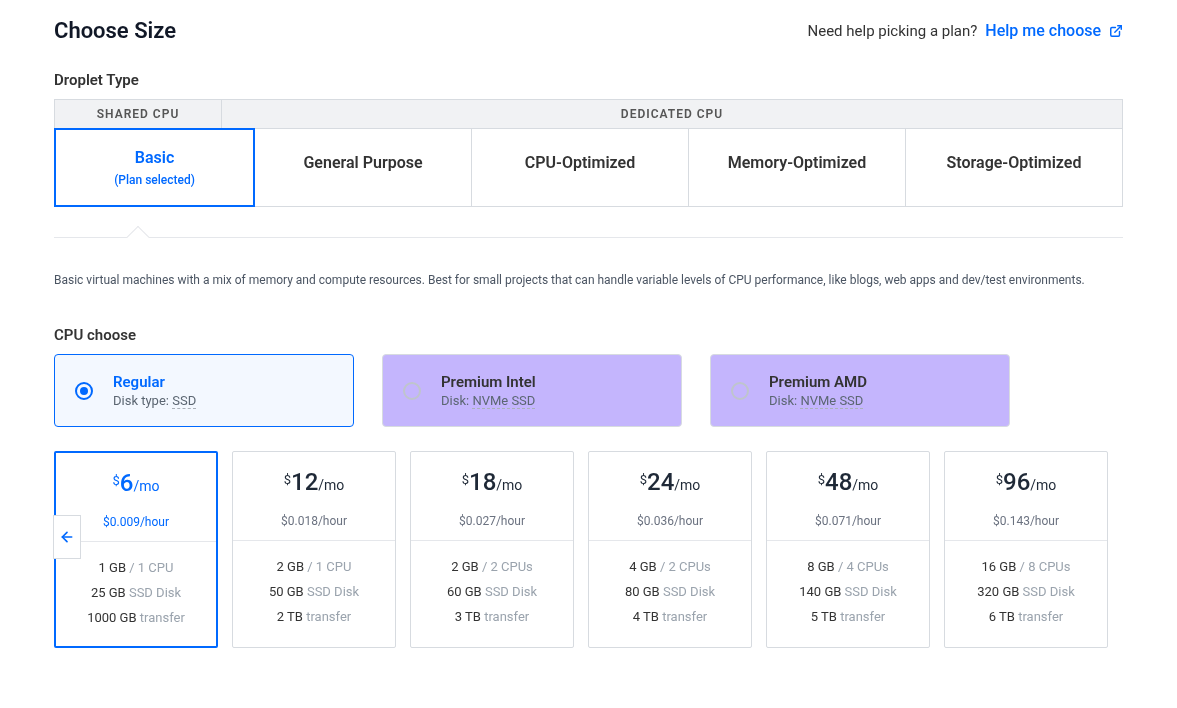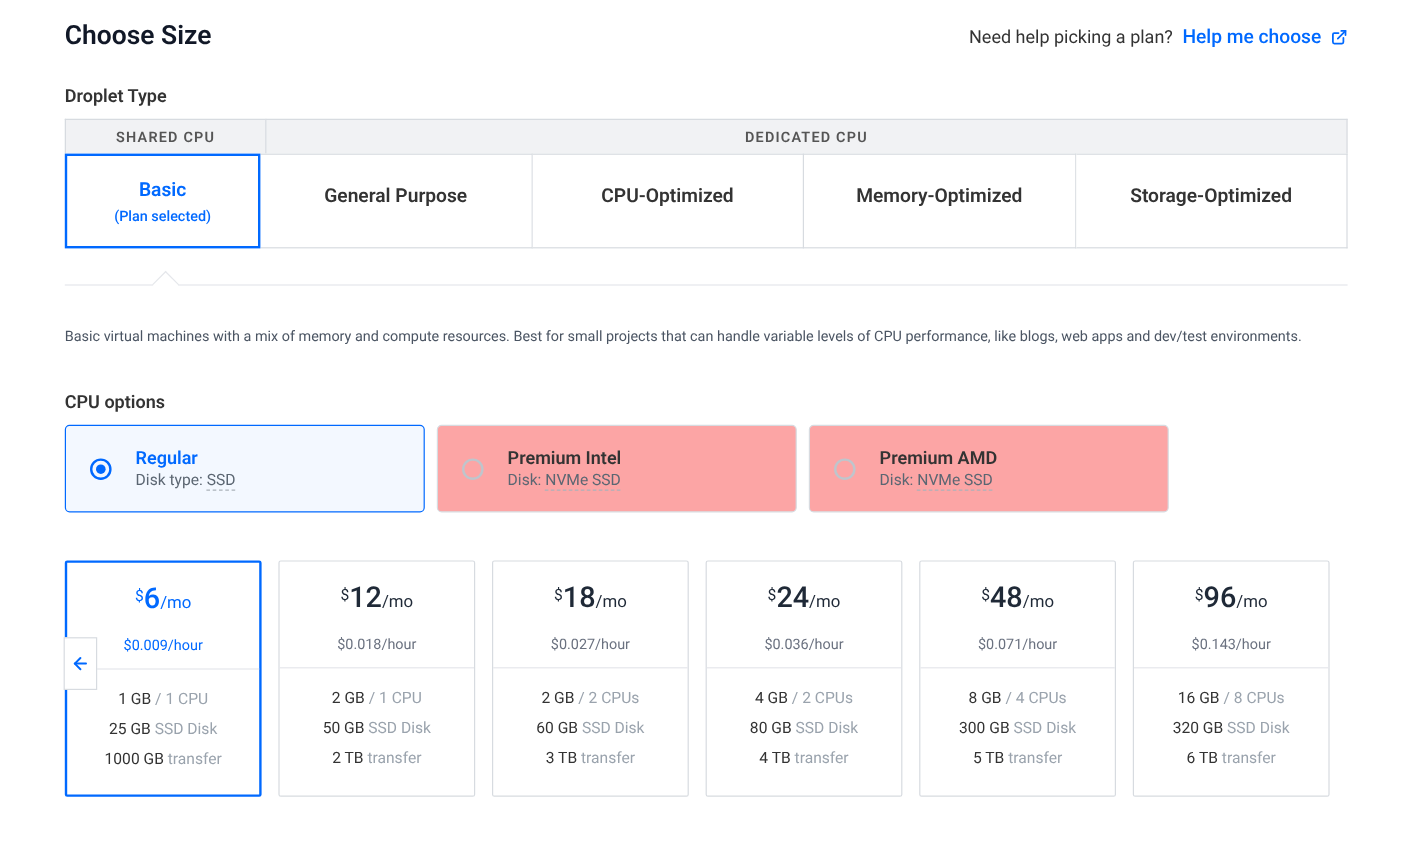--- a/index.html
+++ b/index.html
@@ -69,21 +69,21 @@
     font-size: 16px;
     font-weight: 600;
     color: #333;
     cursor: pointer;
     background: #fff;
   }
   .type-card + .type-card { border-left: none; }
   .type-card.selected {
     border: 2px solid #0069ff;
     color: #0069ff;
-    width: 163px;
+    width: 201px;
     flex: none;
     padding: 18px 10px;
     position: relative;
     z-index: 2;
   }
   .type-card.selected .sub {
     font-size: 12px;
     font-weight: 500;
     margin-top: 6px;
     color: #0069ff;
@@ -114,33 +114,33 @@
 
   .description {
     font-size: 12px;
     color: #4b5563;
     line-height: 1.6;
     margin-bottom: 36px;
   }
 
   .cpu-options {
     display: flex;
-    gap: 10px;
-    margin-bottom: 40px;
+    gap: 28px;
+    margin-bottom: 24px;
   }
   .cpu-card {
     flex: 1;
     border: 1px solid #d7dbe0;
     border-radius: 4px;
     padding: 18px 20px;
     display: flex;
     align-items: center;
     gap: 20px;
     cursor: pointer;
-    background: #fca5a5;
+    background: #c4b5fd;
     max-width: 300px;
   }
   .cpu-card.selected {
     border: 1px solid #0069ff;
     background: #f3f8ff;
   }
   .radio {
     width: 18px; height: 18px;
     border: 2px solid #bfc5cc;
     border-radius: 50%;
@@ -264,21 +264,21 @@
   <div class="type-card">Memory-Optimized</div>
   <div class="type-card">Storage-Optimized</div>
 </div>
 
 <div class="pointer-line">
   <div class="caret"></div>
 </div>
 
 <p class="description">Basic virtual machines with a mix of memory and compute resources. Best for small projects that can handle variable levels of CPU performance, like blogs, web apps and dev/test environments.</p>
 
-<div class="section-label">CPU options</div>
+<div class="section-label">CPU choose</div>
 
 <div class="cpu-options">
   <div class="cpu-card selected">
     <div class="radio"></div>
     <div>
       <div class="cpu-name">Regular</div>
       <div class="cpu-disk">
         <span>Disk type:</span>
         <span class="val">SSD</span>
       </div>
@@ -368,21 +368,21 @@
   </div>
       <div class="plan-card">
     <div class="plan-price-block">
       <div class="price-line">
         <span class="price-dollar">$</span><span class="price-amount">48</span><span class="price-mo">/mo</span>
       </div>
       <div class="price-hour">$0.071/hour</div>
     </div>
     <div class="plan-specs">
       <div><span class="dark">8 GB</span><span class="light"> / </span><span class="light">4 CPUs</span></div>
-      <div><span class="dark">300 GB</span> <span class="light">SSD Disk</span></div>
+      <div><span class="dark">140 GB</span> <span class="light">SSD Disk</span></div>
       <div><span class="dark">5 TB</span> <span class="light">transfer</span></div>
     </div>
   </div>
       <div class="plan-card">
     <div class="plan-price-block">
       <div class="price-line">
         <span class="price-dollar">$</span><span class="price-amount">96</span><span class="price-mo">/mo</span>
       </div>
       <div class="price-hour">$0.143/hour</div>
     </div>

